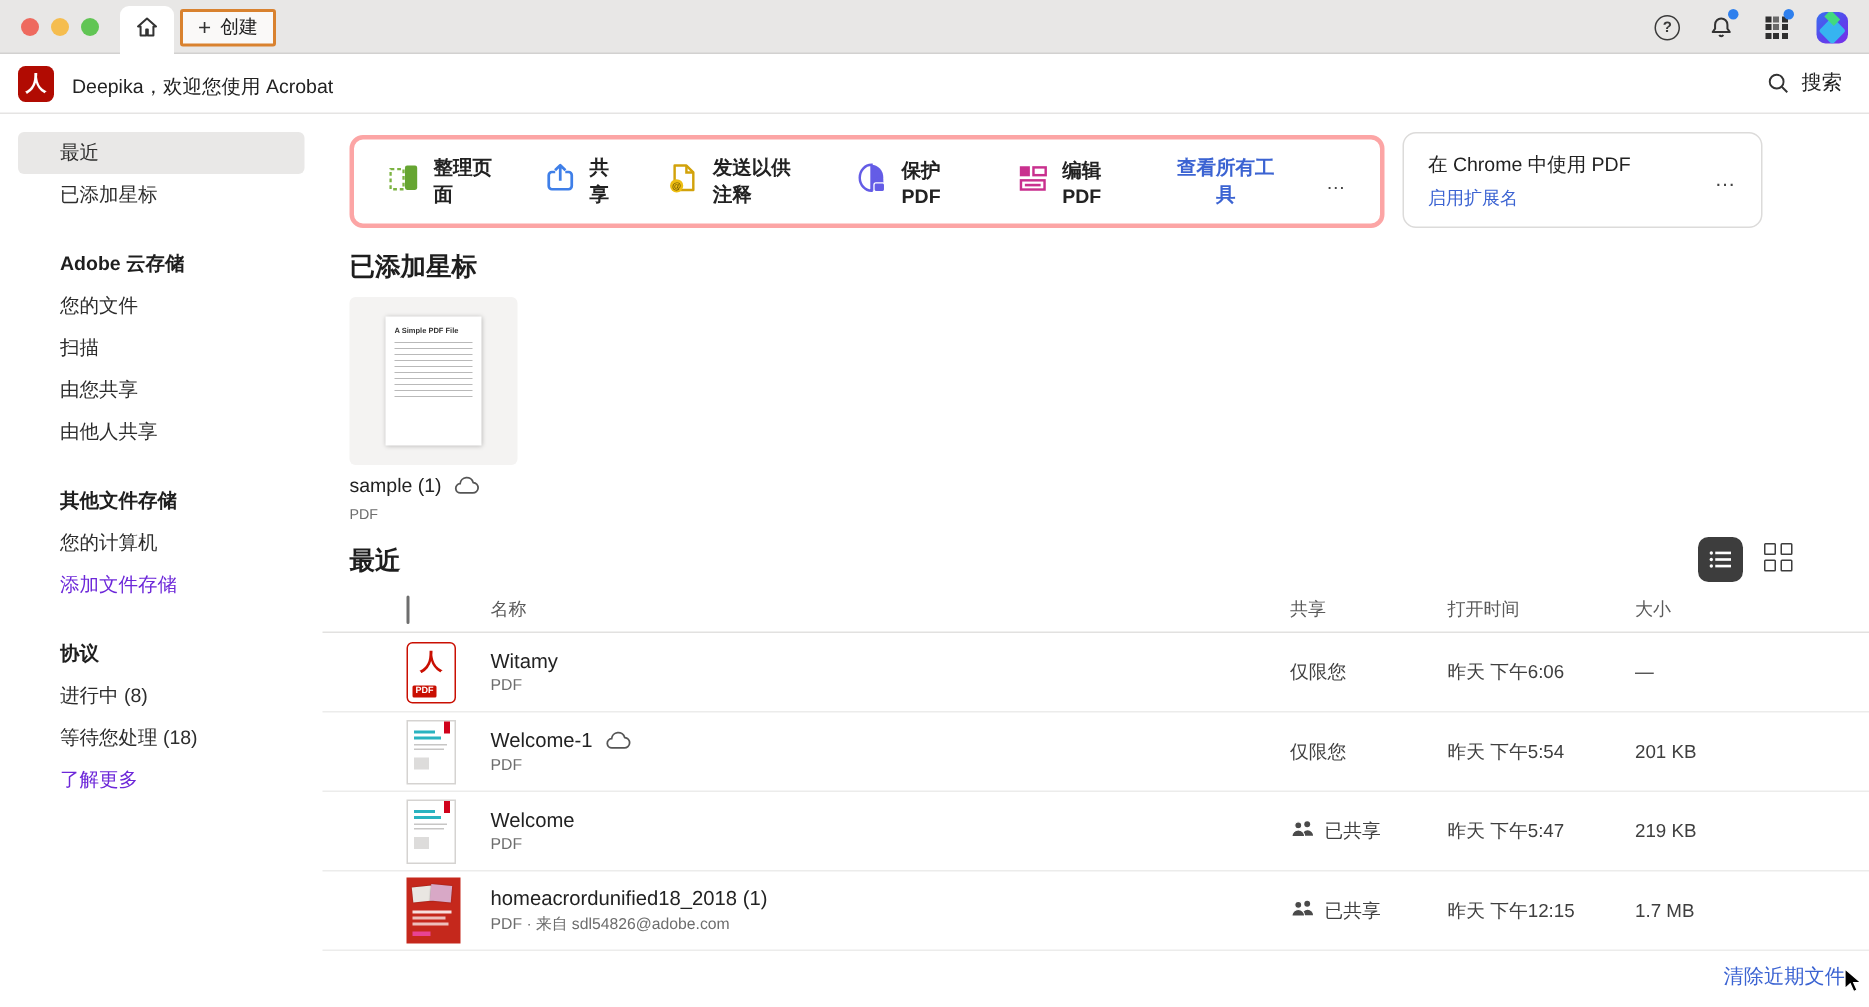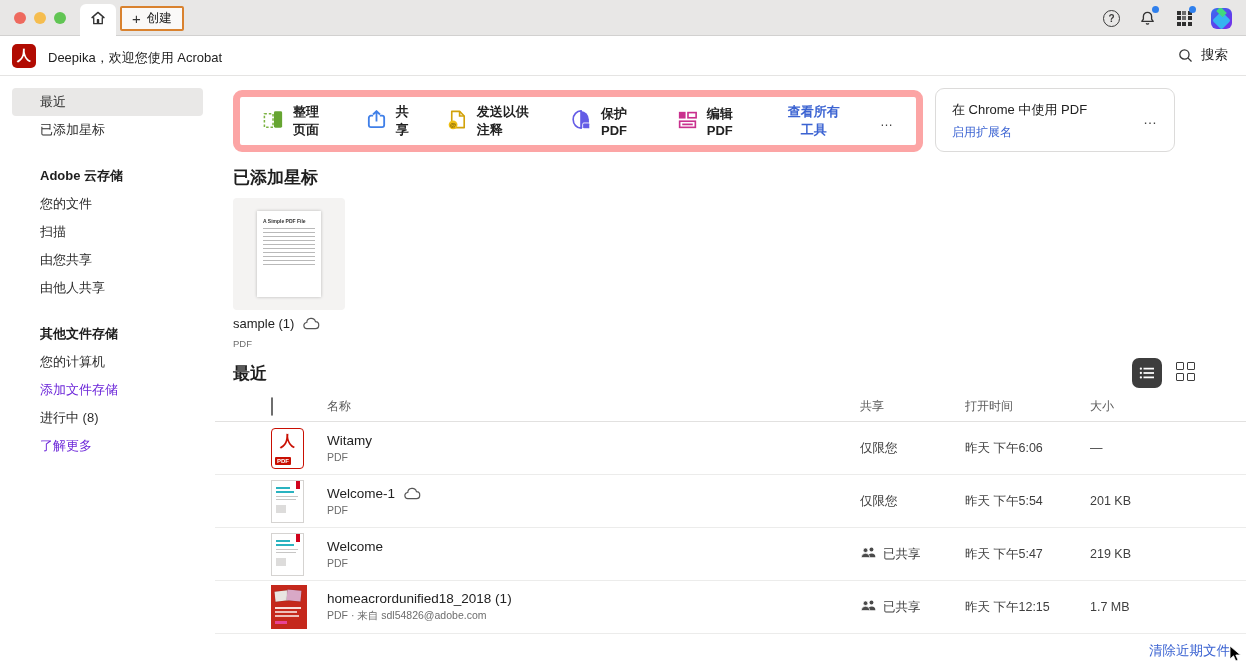--- a/index.html
+++ b/index.html
@@ -49,21 +49,21 @@
     padding-left:28px; font-size:13px; color:#2d2d2d; margin:0 12px; border-radius:4px; }
   .sb-item { cursor:default; }
   .sb-item.selected { background:#e9e8e7; }
   .sb-header { font-weight:700; margin-top:18px; color:#1e1e1e; }
   .sb-link { color:#6d28d9;text-align:right; }
 
   
   .main { position:absolute; top:76px; left:215px; width:1031px; height:595px; }
 
   .tools-card { position:absolute; left:18px; top:14px; width:690px; height:62px;
-    border:7px solid #fca5a5; border-radius:9px; display:flex; align-items:center;
+    border:3px solid #fca5a5; border-radius:9px; display:flex; align-items:center;
     padding:0 22px; gap:34px; background:#fff; }
   .tool { display:flex; align-items:center; gap:8px; cursor:default; }
   .tool .tlabel { font-size:13px; font-weight:600; color:#222; }
   .view-all { margin-left:auto; font-size:13px; font-weight:600; color:#3b63d2;text-align:center; }
   .tools-more { font-size:13px; color:#444; letter-spacing:1px; }
 
   .chrome-card { position:absolute; left:720px; top:12px; width:240px; height:64px;
     border:1px solid #dcdbda; border-radius:9px; background:#fff; padding:12px 16px; }
   .chrome-title { font-size:13px; color:#222; }
   .chrome-link { font-size:12px; color:#3b63d2; margin-top:5px; display:inline-block; }
@@ -219,22 +219,28 @@
       </div>
     <div class="sb-header">
         <span>其他文件存储</span>
       </div>
     <div class="sb-item">
         <span>您的计算机</span>
       </div>
     <div class="sb-link">
         <span>添加文件存储</span>
       </div>
+    <div class="sb-header">
+        <span>协议</span>
+      </div>
     <div class="sb-item">
         <span>进行中 (8)</span>
+      </div>
+    <div class="sb-item">
+        <span>等待您处理 (18)</span>
       </div>
     <div class="sb-link">
         <span>了解更多</span>
       </div>
   </aside>
 
   <main class="main">
 
     <div class="tools-card">
       <div class="tool">

